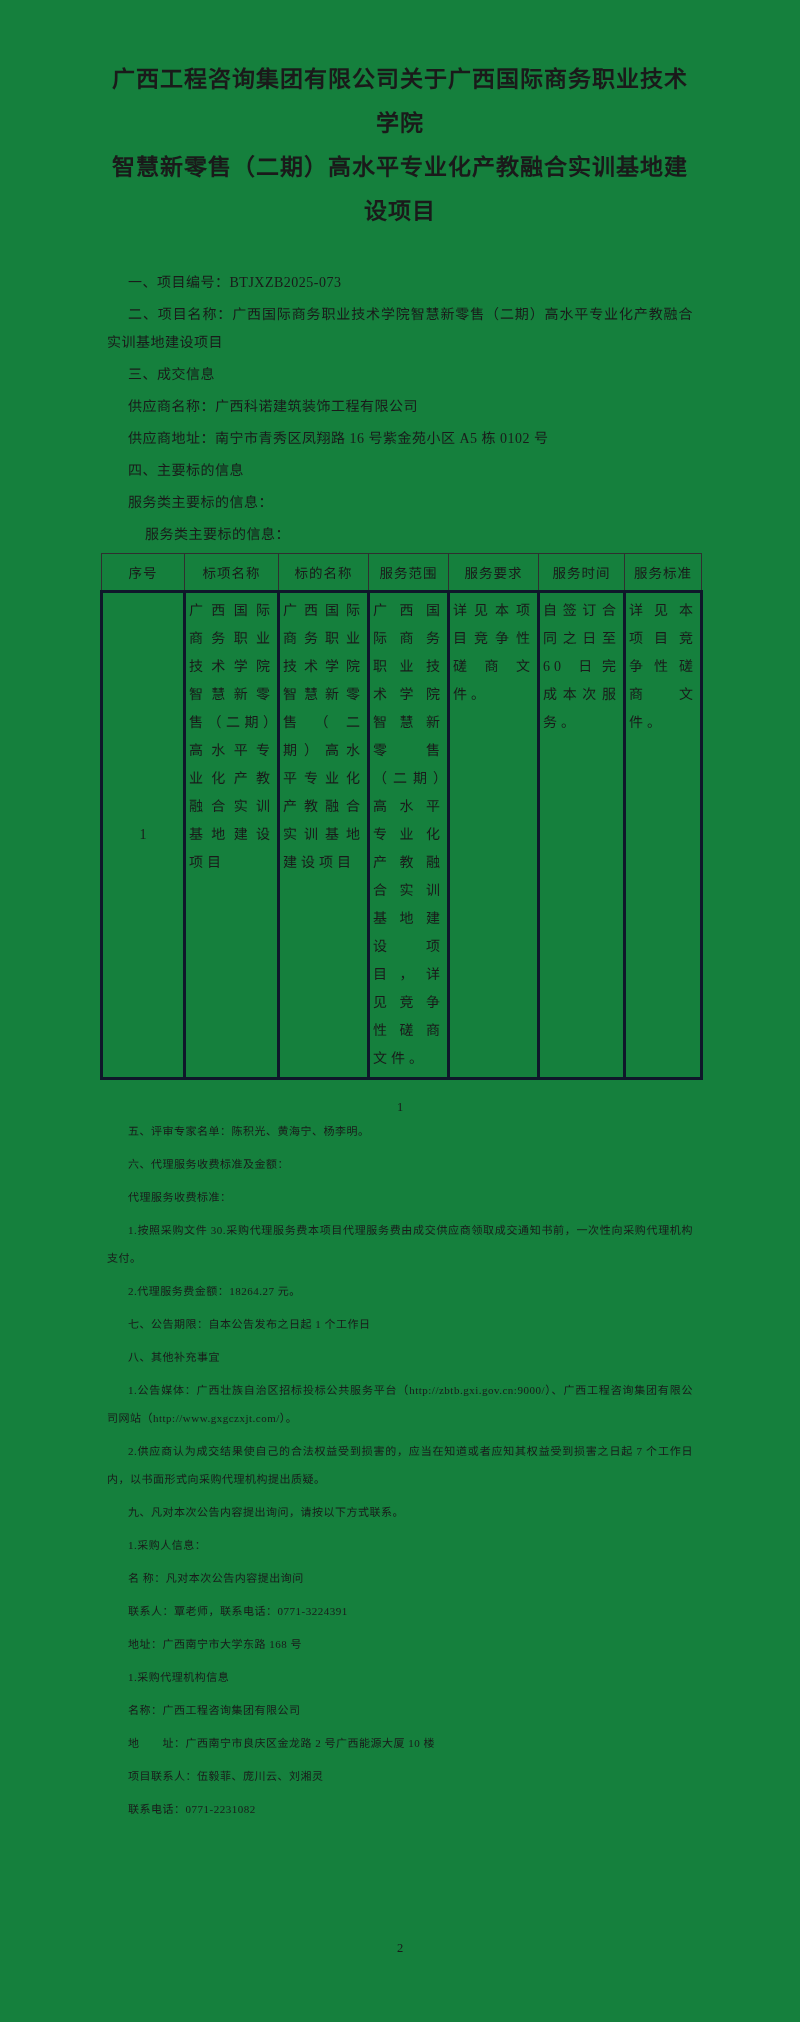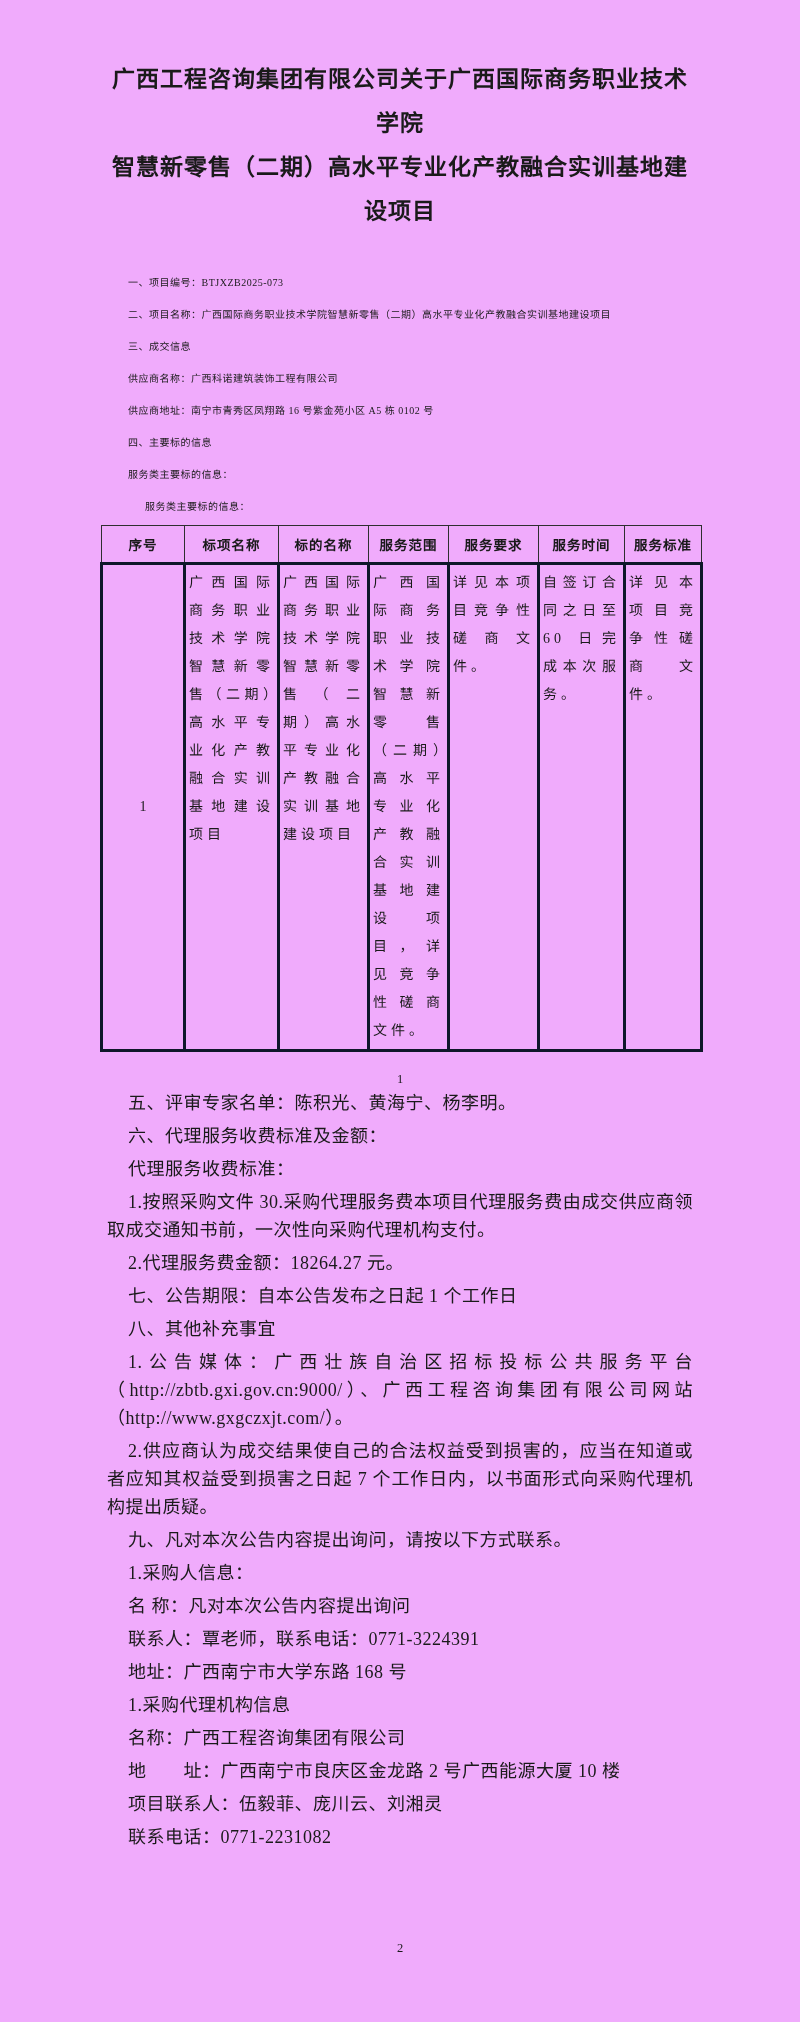--- a/index.html
+++ b/index.html
@@ -4,63 +4,63 @@
 <style>
   * { box-sizing: border-box; margin: 0; padding: 0; }
   html, body { background: #ffffff; }
   body {
     width: 800px; height: 2022px;
     overflow: hidden;
     font-family: "Liberation Serif", "DejaVu Serif", serif;
     color: #1a1a1a;
     position: relative;
   }
-  .page { width: 800px; height: 2022px; position: relative; background: #f0abfc; }
+  .page { width: 800px; height: 2022px; position: relative; background: #15803d; }
   .content { width: 586px; margin: 0 auto; }
 
   .doc-title {
     padding-top: 58px;
     margin-bottom: 35px;
     text-align: center;
     font-size: 23px;
     font-weight: bold;
     line-height: 44px;
     letter-spacing: 1px;
   }
   .doc-title .t-line { display: block; }
 
   .para {
-    font-size: 10px;
+    font-size: 14px;
     line-height: 28px;
     margin: 0 0 4px 0;
     text-indent: 21px;
     text-align: justify;
     letter-spacing: 0.5px;
   }
   .para.indent-more { text-indent: 38px; }
 
   .b-para {
-    font-size: 18px;
+    font-size: 11px;
     line-height: 28px;
     margin: 0 0 5px 0;
     text-indent: 21px;
     text-align: justify;
     letter-spacing: 0.5px;
   }
 
   table.subject-table {
     border-collapse: collapse;
     table-layout: fixed;
     width: 600px;
     margin-left: -7px;
     margin-top: 2px;
   }
   .subject-table th {
     border: 1px solid #2f2f2f;
-    font-weight: bold;
+    font-weight: normal;
     font-size: 13.5px;
     height: 38px;
     text-align: center;
     padding: 0 2px;
     letter-spacing: 1px;
   }
   .subject-table td {
     border: 3px solid #0f172a;
     font-size: 14px;
     line-height: 28px;

